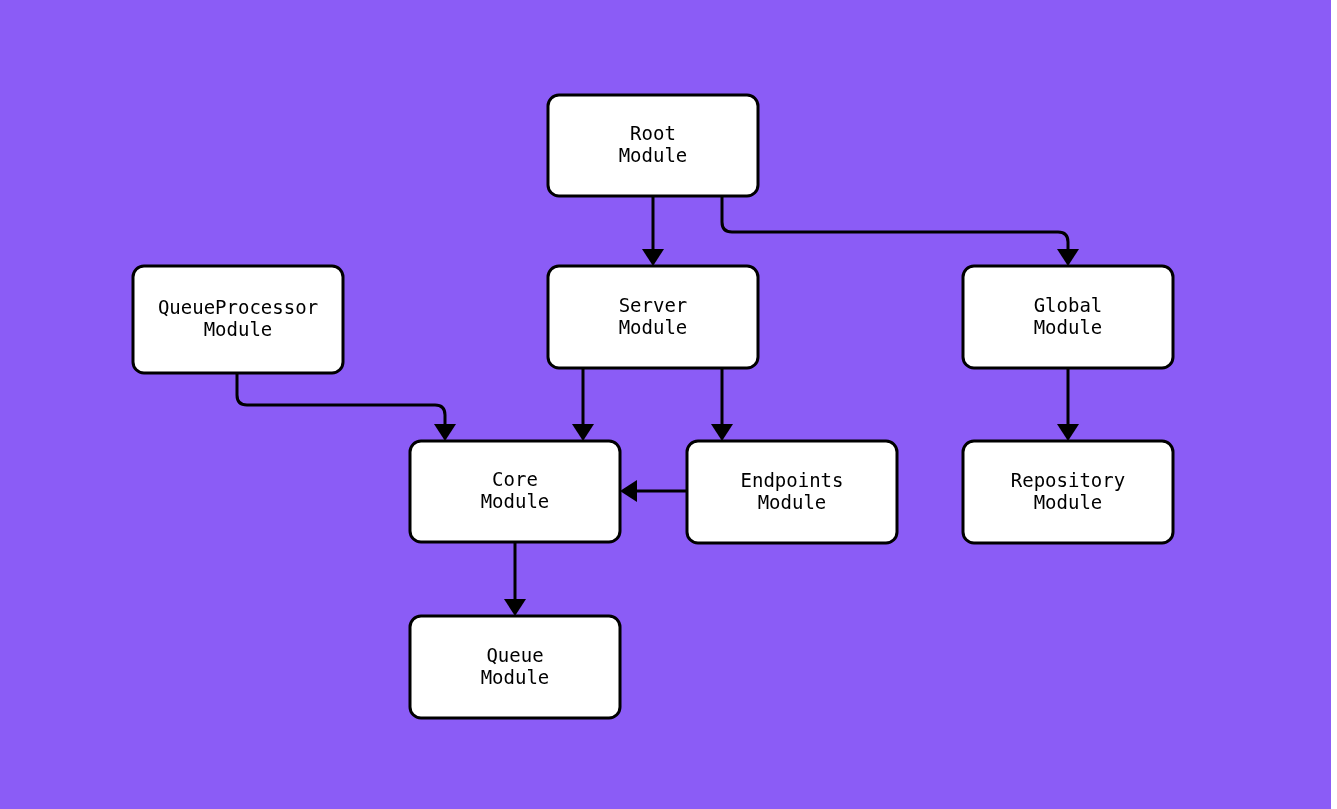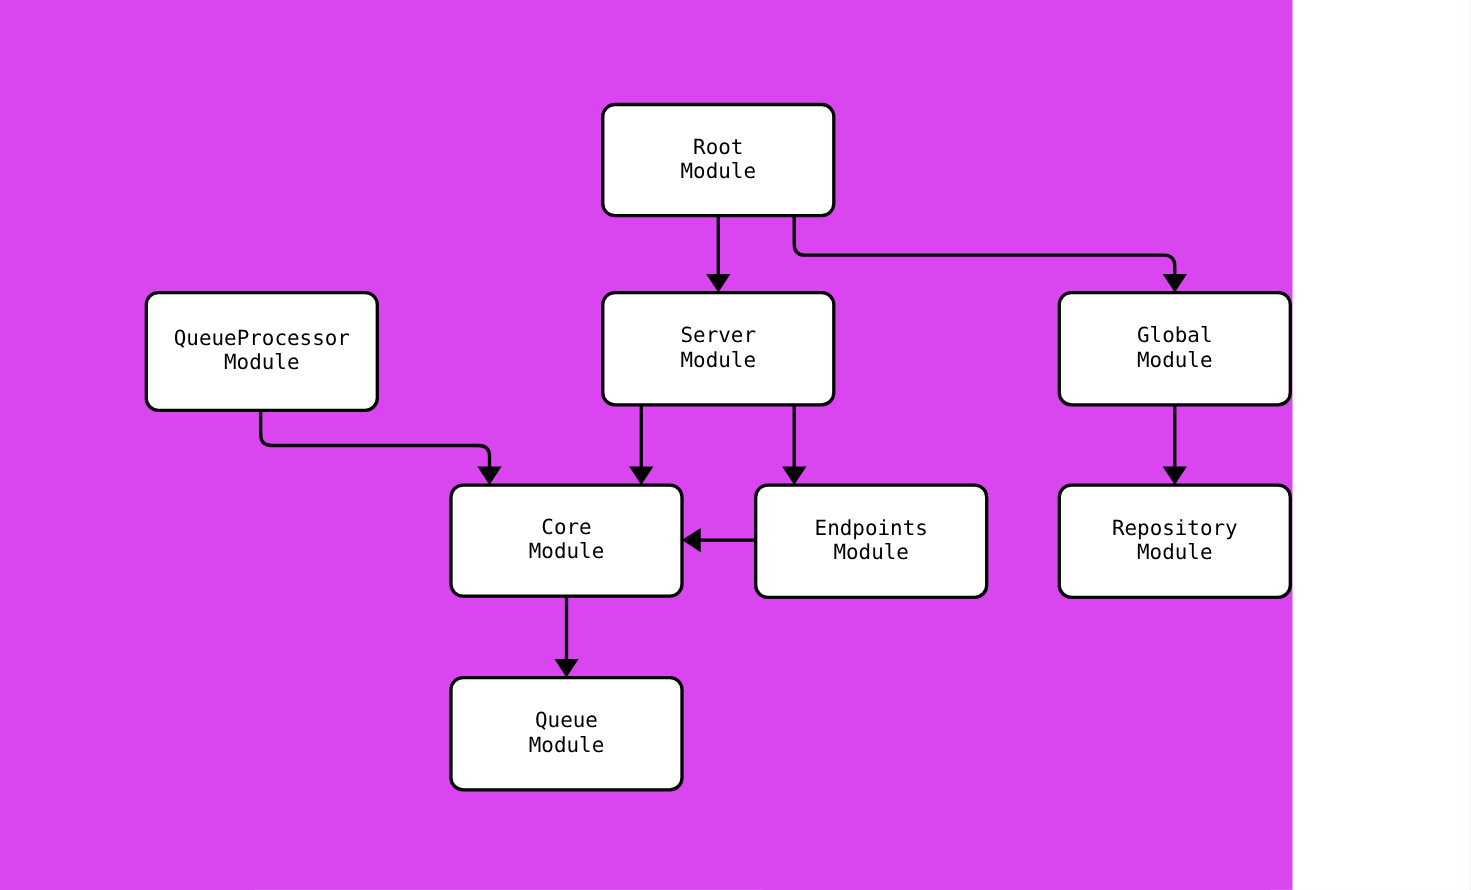--- a/index.html
+++ b/index.html
@@ -9,23 +9,23 @@
     background: #ffffff;
   }
   body {
     width: 1337px;
     height: 809px;
     overflow: hidden;
     font-family: "DejaVu Sans Mono", "Liberation Mono", monospace;
   }
   #diagram-canvas {
     position: relative;
-    width: 1175px;
+    width: 1331px;
     height: 809px;
-    background: #d946ef;
+    background: #8b5cf6;
   }
   svg.diagram {
     display: block;
     width: 1337px;
     height: 809px;
   }
   .node-rect {
     fill: #ffffff;
     stroke: #000000;
     stroke-width: 3;

